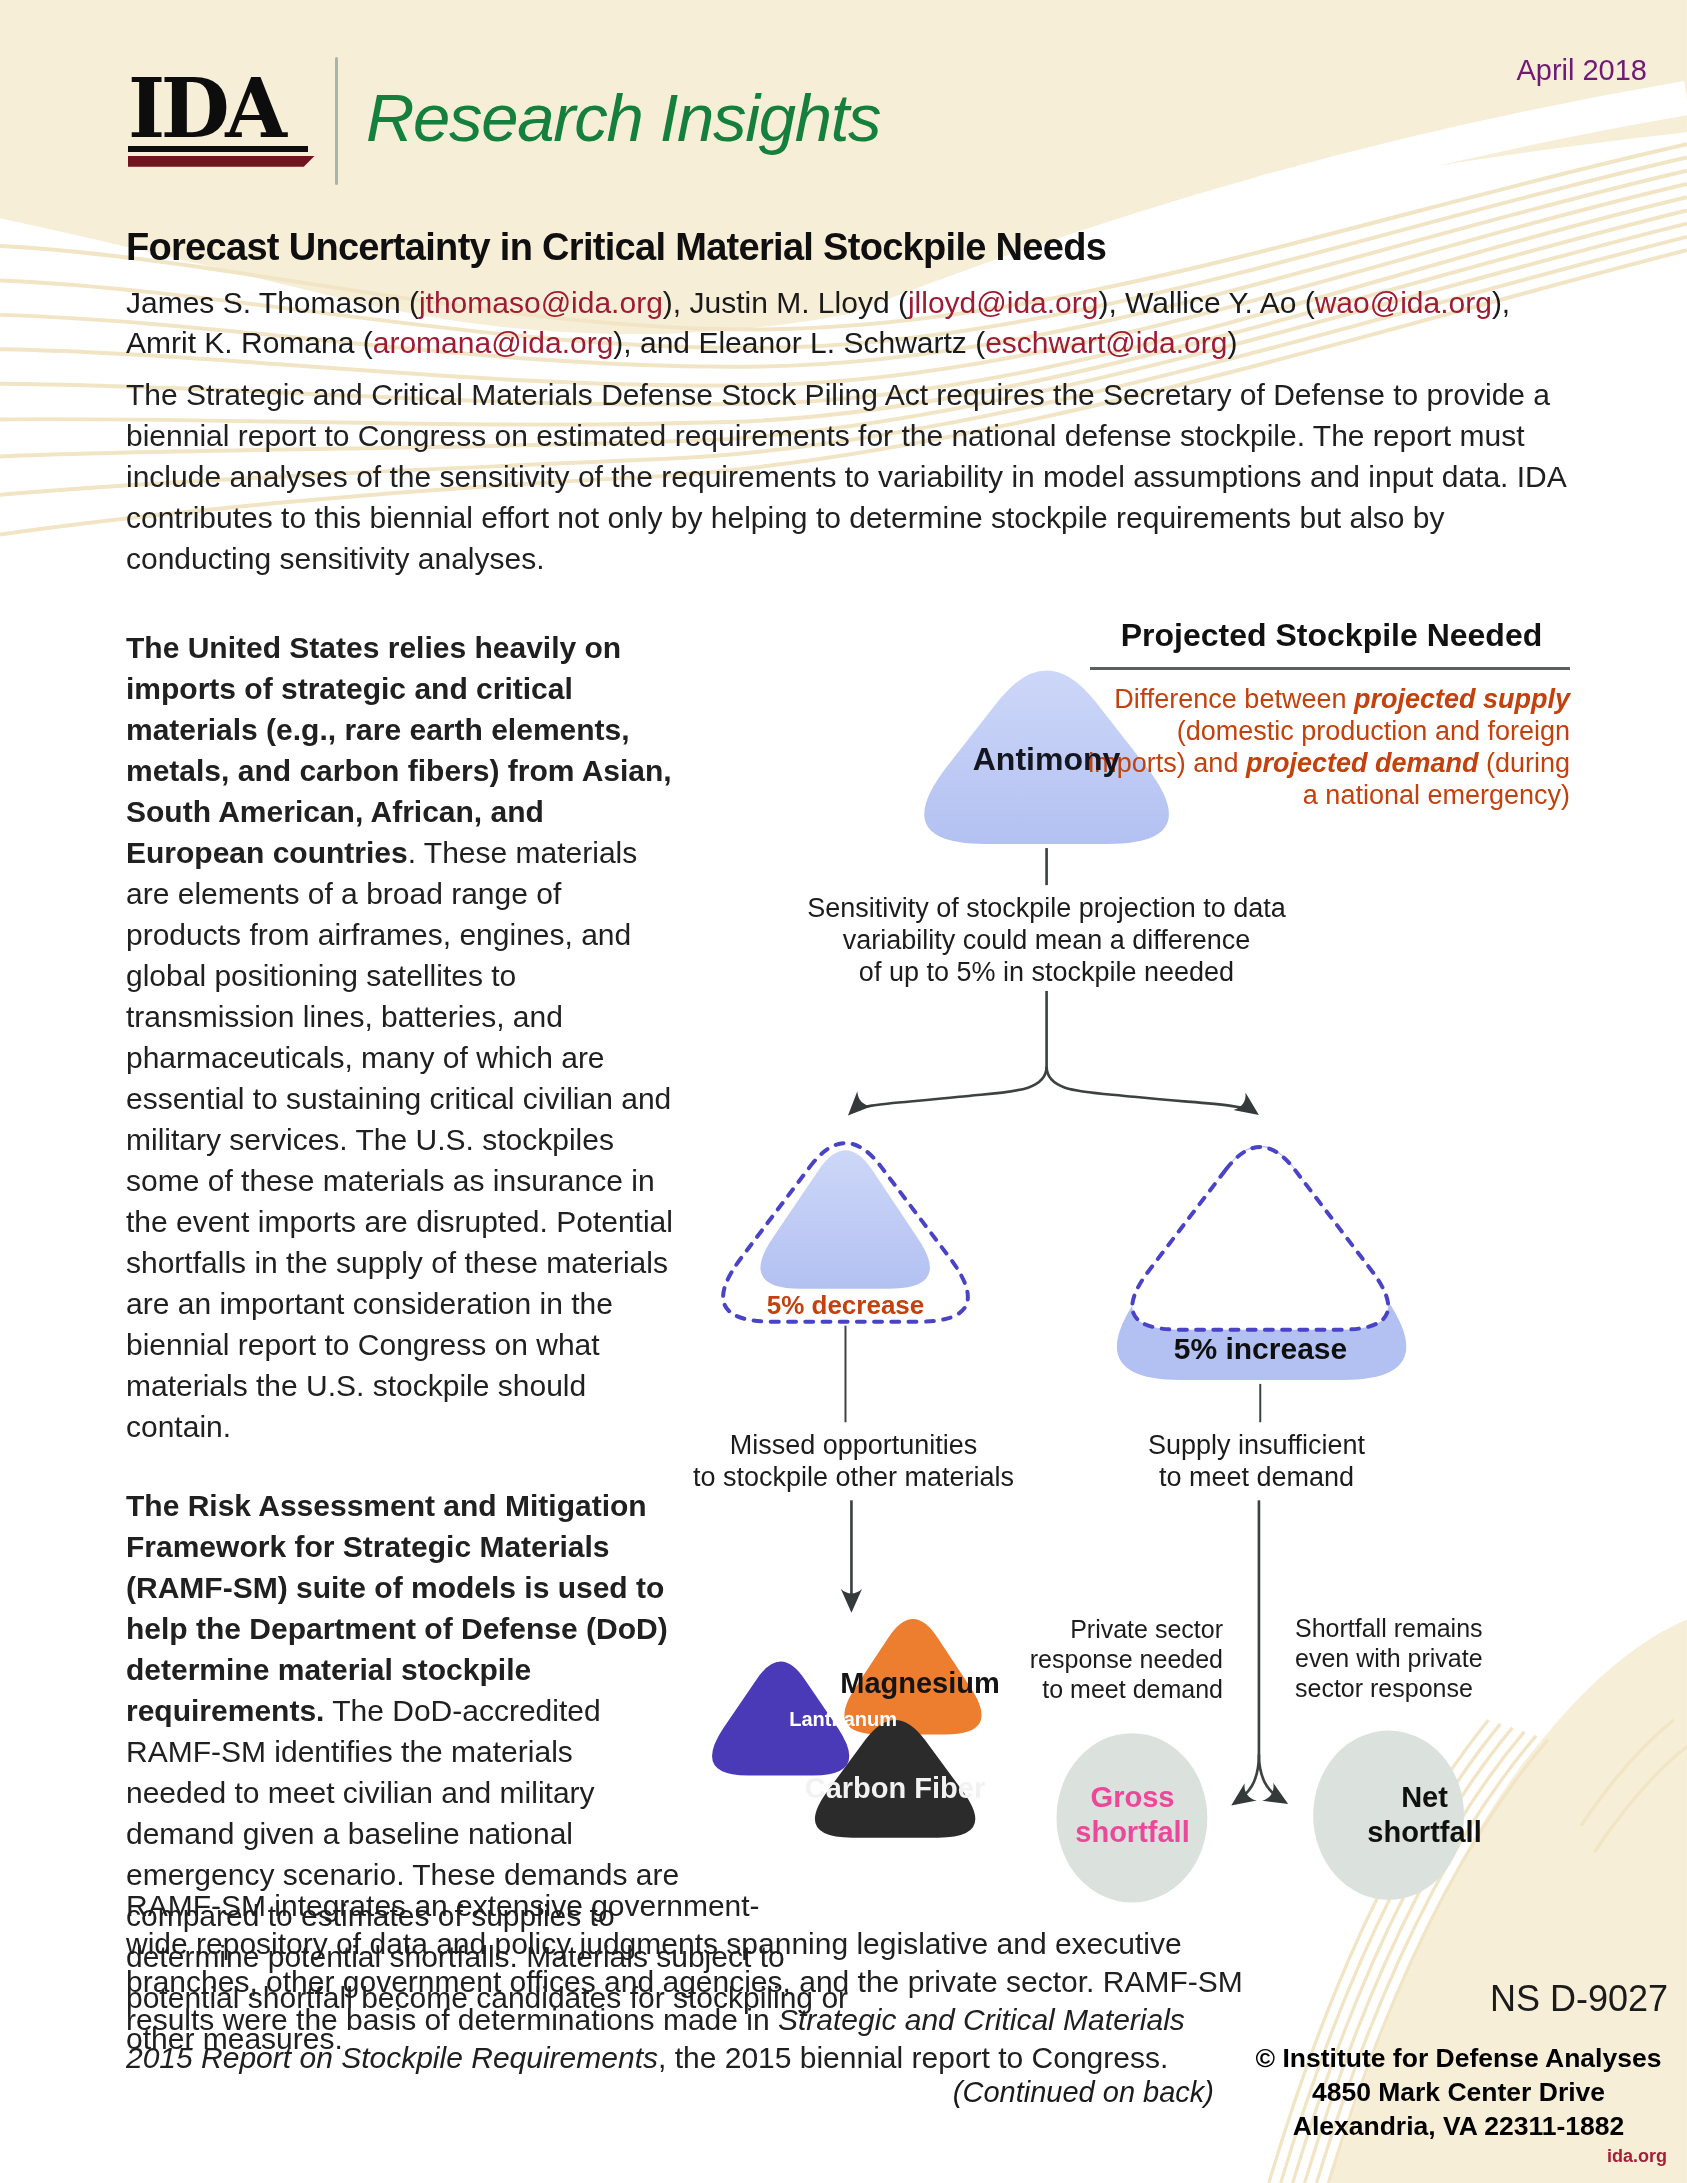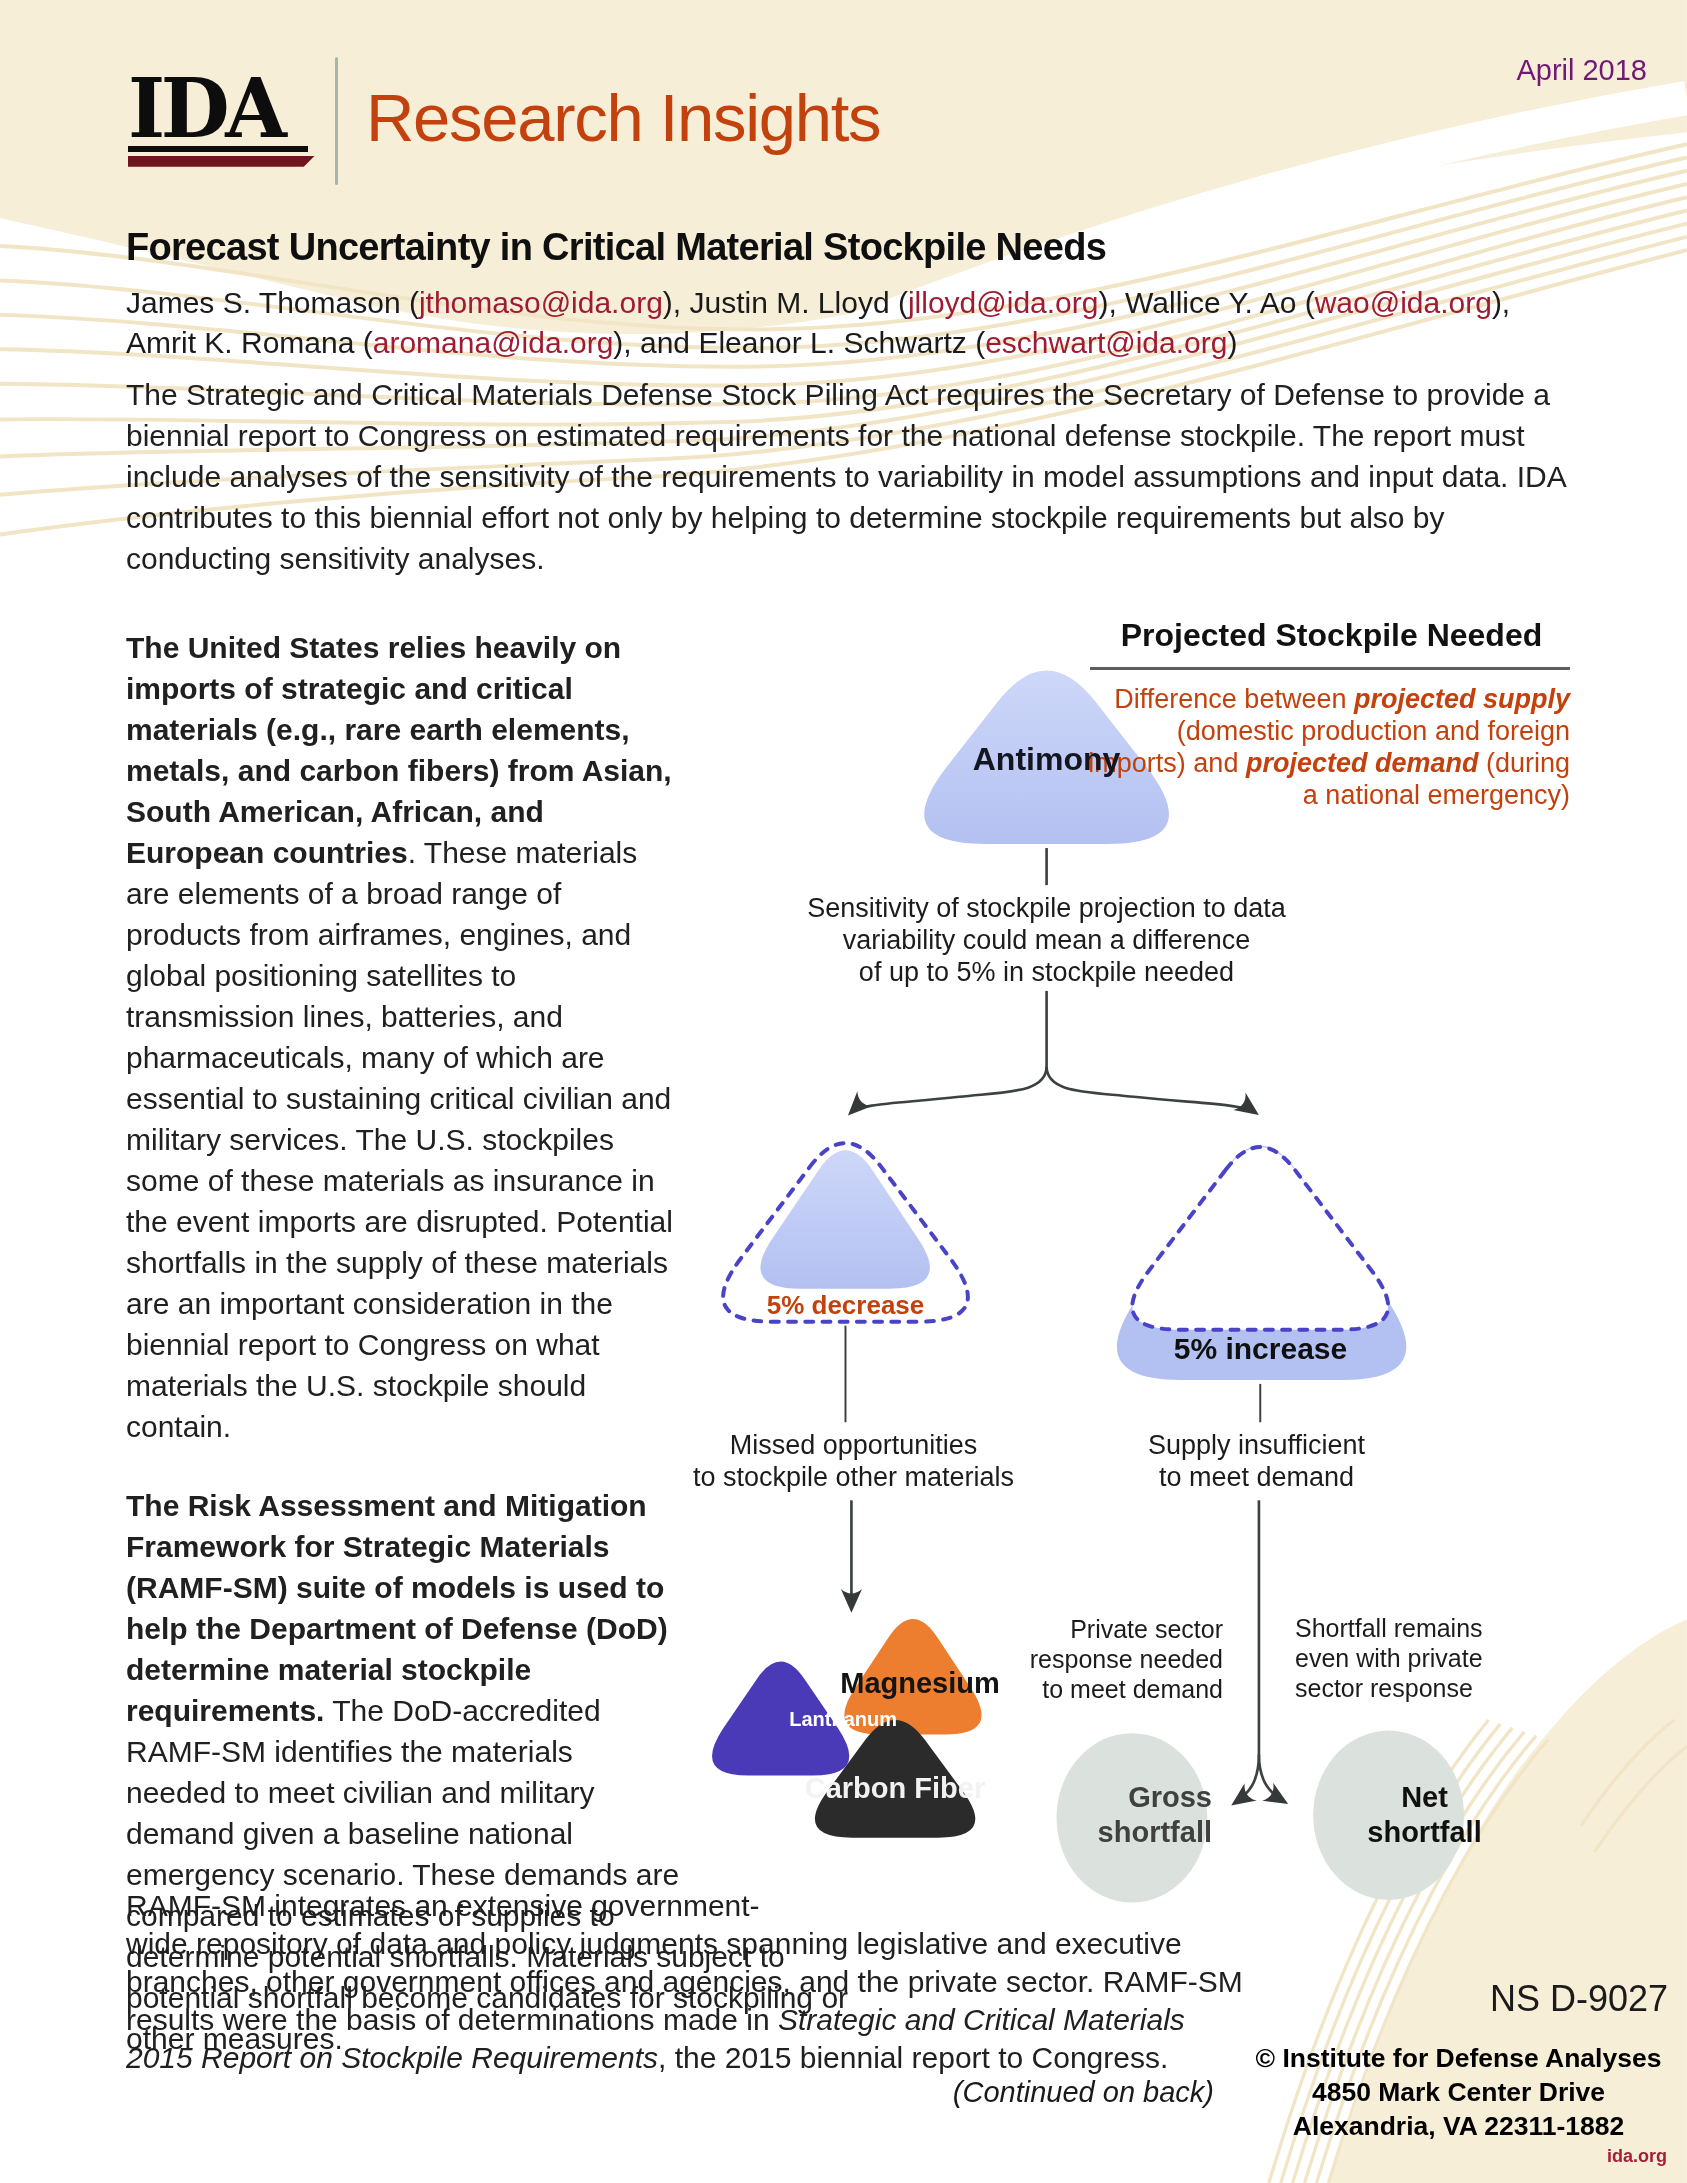--- a/index.html
+++ b/index.html
@@ -12,21 +12,21 @@
 
   
   .date{left:1310px;top:54px;width:337px;text-align:right;font-size:29px;color:#701a75;}
   .logo-wrap{left:128px;top:71px;width:198px;}
   .logo-text{font-family:"DejaVu Serif",serif;font-weight:bold;font-size:82px;line-height:74px;
              letter-spacing:-4.6px;color:#0d0d0d;transform:scaleX(.97);transform-origin:left;}
   .logo-rule{width:180px;height:5.3px;background:#0d0d0d;margin-top:1.3px;}
   .logo-bar{width:187px;height:11.2px;background:#6f1520;margin-top:4px;
             clip-path:polygon(0 0,100% 0,94% 100%,0 100%);}
   .sep{left:335px;top:57px;width:3.3px;height:128px;background:#a8b5aa;border-radius:2px;}
-  .brand{left:366px;top:79px;font-size:67px;letter-spacing:-1.3px;color:#c2410c;}
+  .brand{left:366px;top:79px;font-size:67px;letter-spacing:-1.3px;color:#15803d;font-style:italic;}
 
   
   .title{left:126px;top:226px;width:1456px;font-size:38px;font-weight:bold;letter-spacing:-0.7px;color:#0f0f0f;}
   .authors{left:126px;top:283px;width:1489px;font-size:30px;line-height:40px;color:#1a1a1a;}
   .email{color:#9e1b32;}
   .intro{left:126px;top:374px;width:1452px;font-size:30px;line-height:41px;color:#202020;}
 
   
   .leftcol{left:126px;top:627px;width:760px;font-size:30px;line-height:41px;color:#202020;z-index:4;}
   .col-spacer{float:right;width:206px;height:844px;margin-top:452px;}
@@ -50,21 +50,21 @@
   .sensitivity{left:785px;top:892px;width:523px;text-align:center;font-size:27px;line-height:32px;color:#1c1c1c;}
   .decrease-label{left:713px;top:1290px;width:265px;text-align:center;font-size:26px;font-weight:bold;color:#c2410c;}
   .increase-label{left:1128px;top:1332px;width:265px;text-align:center;font-size:30px;font-weight:bold;color:#0f0f0f;}
   .missed{left:655px;top:1429px;width:397px;text-align:center;font-size:27px;line-height:32px;}
   .supply{left:1111px;top:1429px;width:291px;text-align:center;font-size:27px;line-height:32px;}
   .private{left:996px;top:1614px;width:227px;text-align:right;font-size:25px;line-height:30px;}
   .remains{left:1295px;top:1613px;width:251px;text-align:left;font-size:25px;line-height:30px;}
   .mag-label{left:804px;top:1667px;width:232px;text-align:center;font-size:29px;font-weight:bold;color:#141414;}
   .lan-label{left:665px;top:1708px;width:232px;text-align:right;font-size:20px;font-weight:bold;color:#ffffff;}
   .car-label{left:779px;top:1772px;width:232px;text-align:center;font-size:29px;font-weight:bold;color:#f2f2f2;}
-  .gross-label{left:1053px;top:1780px;width:159px;text-align:right;font-size:29px;line-height:35px;font-weight:bold;color:#404040;}
+  .gross-label{left:1053px;top:1780px;width:159px;text-align:center;font-size:29px;line-height:35px;font-weight:bold;color:#ec4899;}
   .net-label{left:1345px;top:1780px;width:159px;text-align:center;font-size:29px;line-height:35px;font-weight:bold;color:#101010;}
 
   
   .docnum{left:1317px;top:1978px;width:351px;text-align:right;font-size:36px;color:#1b1b1b;}
   .addr{left:1250px;top:2041px;width:417px;text-align:center;font-size:26.5px;line-height:34px;font-weight:bold;color:#000000;}
   .site{left:1250px;top:2146px;width:417px;text-align:right;font-size:18px;font-weight:bold;color:#a51e35;}
 </style>
 </head>
 <body>
 

